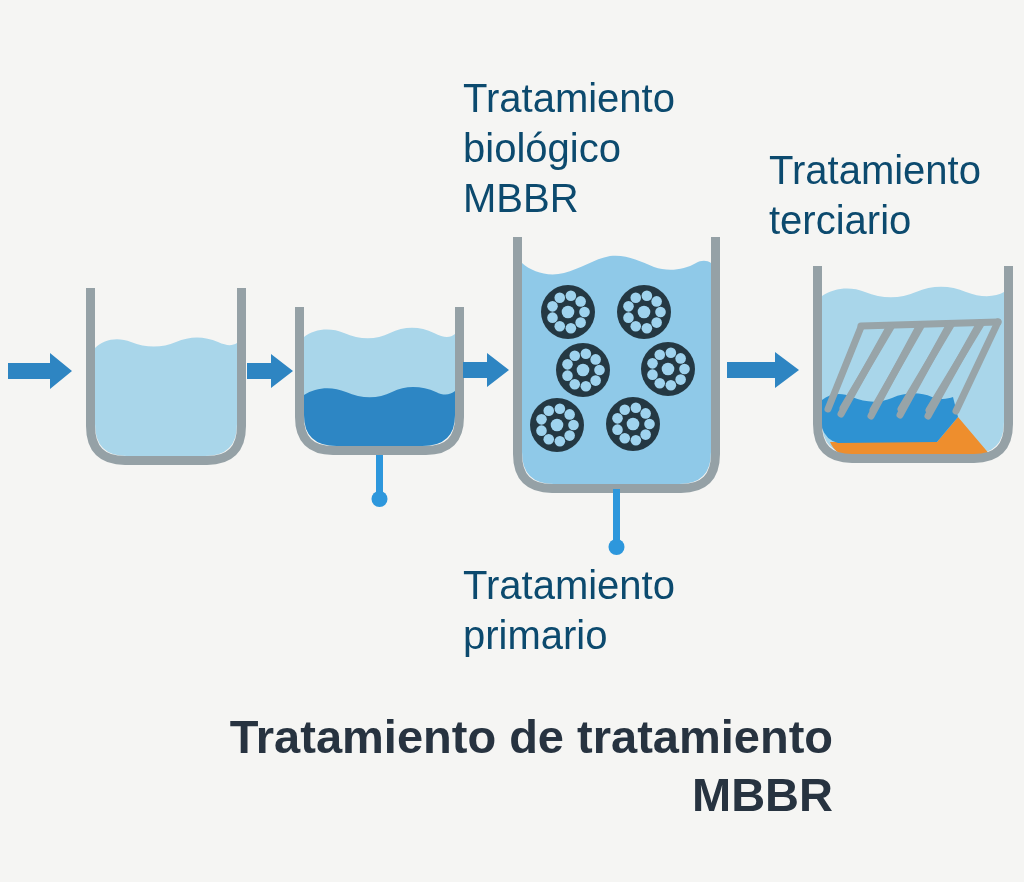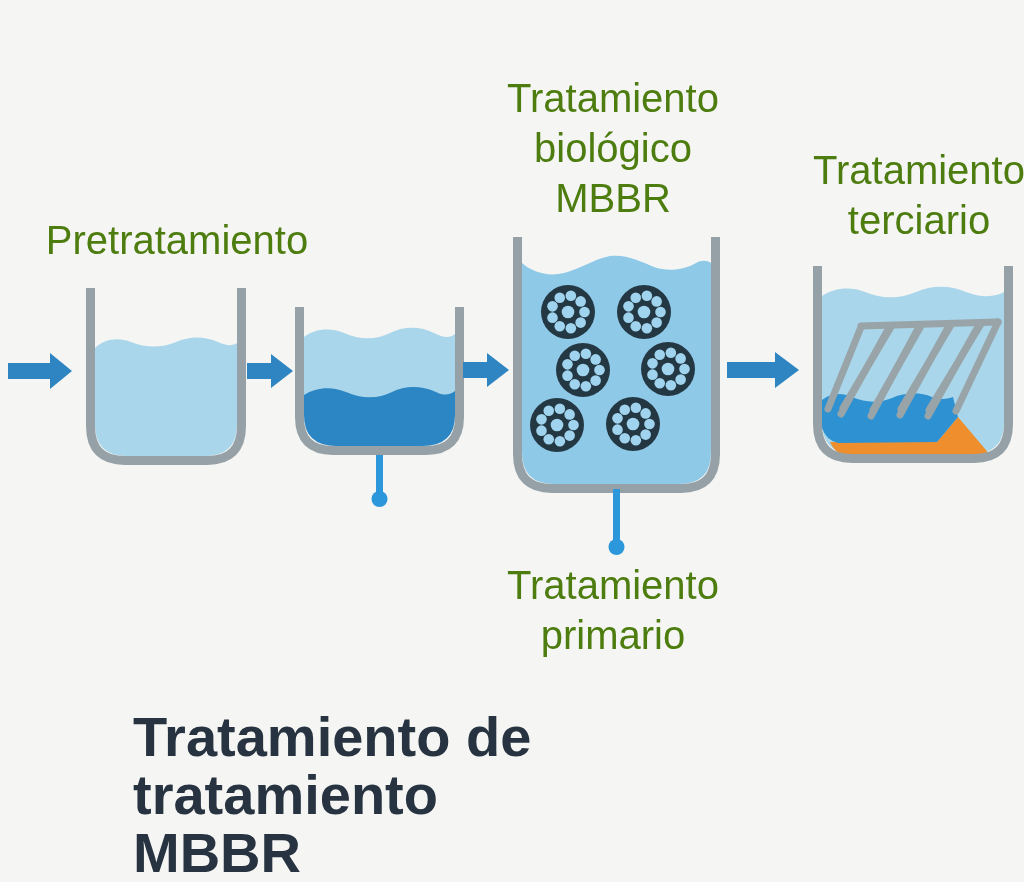--- a/index.html
+++ b/index.html
@@ -7,33 +7,33 @@
     width: 1024px; height: 882px;
     position: relative;
     overflow: hidden;
     background: #f5f5f3;
     font-family: "Liberation Sans", sans-serif;
   }
   #stage { position: absolute; top: 0; left: 0; width: 1024px; height: 882px; }
   svg.diagram { position: absolute; top: 0; left: 0; }
   .label {
     position: absolute;
-    color: #4d7c0f;
+    color: #0c4a6e;
     font-size: 40px;
     line-height: 50px;
-    text-align: center;
+    text-align: left;
     white-space: pre-line;
   }
   .title {
     position: absolute;
     color: #273340;
-    font-size: 56px;
+    font-size: 47px;
     line-height: 58px;
     font-weight: 700;
-    text-align: left;
+    text-align: right;
     white-space: pre-line;
   }
 </style>
 </head>
 <body>
 
 <div id="stage">
 
   <svg class="diagram" width="1024" height="882" viewBox="0 0 1024 882">
     <defs>
@@ -125,21 +125,20 @@
         <path d="M 843 408 L 891 327"></path>
         <path d="M 873 410 L 921 326"></path>
         <path d="M 901 409 L 951 325"></path>
         <path d="M 929 410 L 981 324"></path>
       </g>
       <path fill="none" stroke="#95a1a6" stroke-width="9" d="M 817.5 266 L 817.5 424 Q 817.5 458.5 852 458.5 L 974 458.5
                Q 1008.5 458.5 1008.5 424 L 1008.5 266"></path>
     </g>
   </svg>
 
-  <div class="label" style="left:7px; top:215px; width:340px;">Pretratamiento</div>
 
   <div class="label" style="left:463px; top:73px; width:300px;">Tratamiento
 biológico
 MBBR</div>
 
   <div class="label" style="left:769px; top:145px; width:300px;">Tratamiento
 terciario</div>
 
 
   <div class="label" style="left:463px; top:560px; width:300px;">Tratamiento

